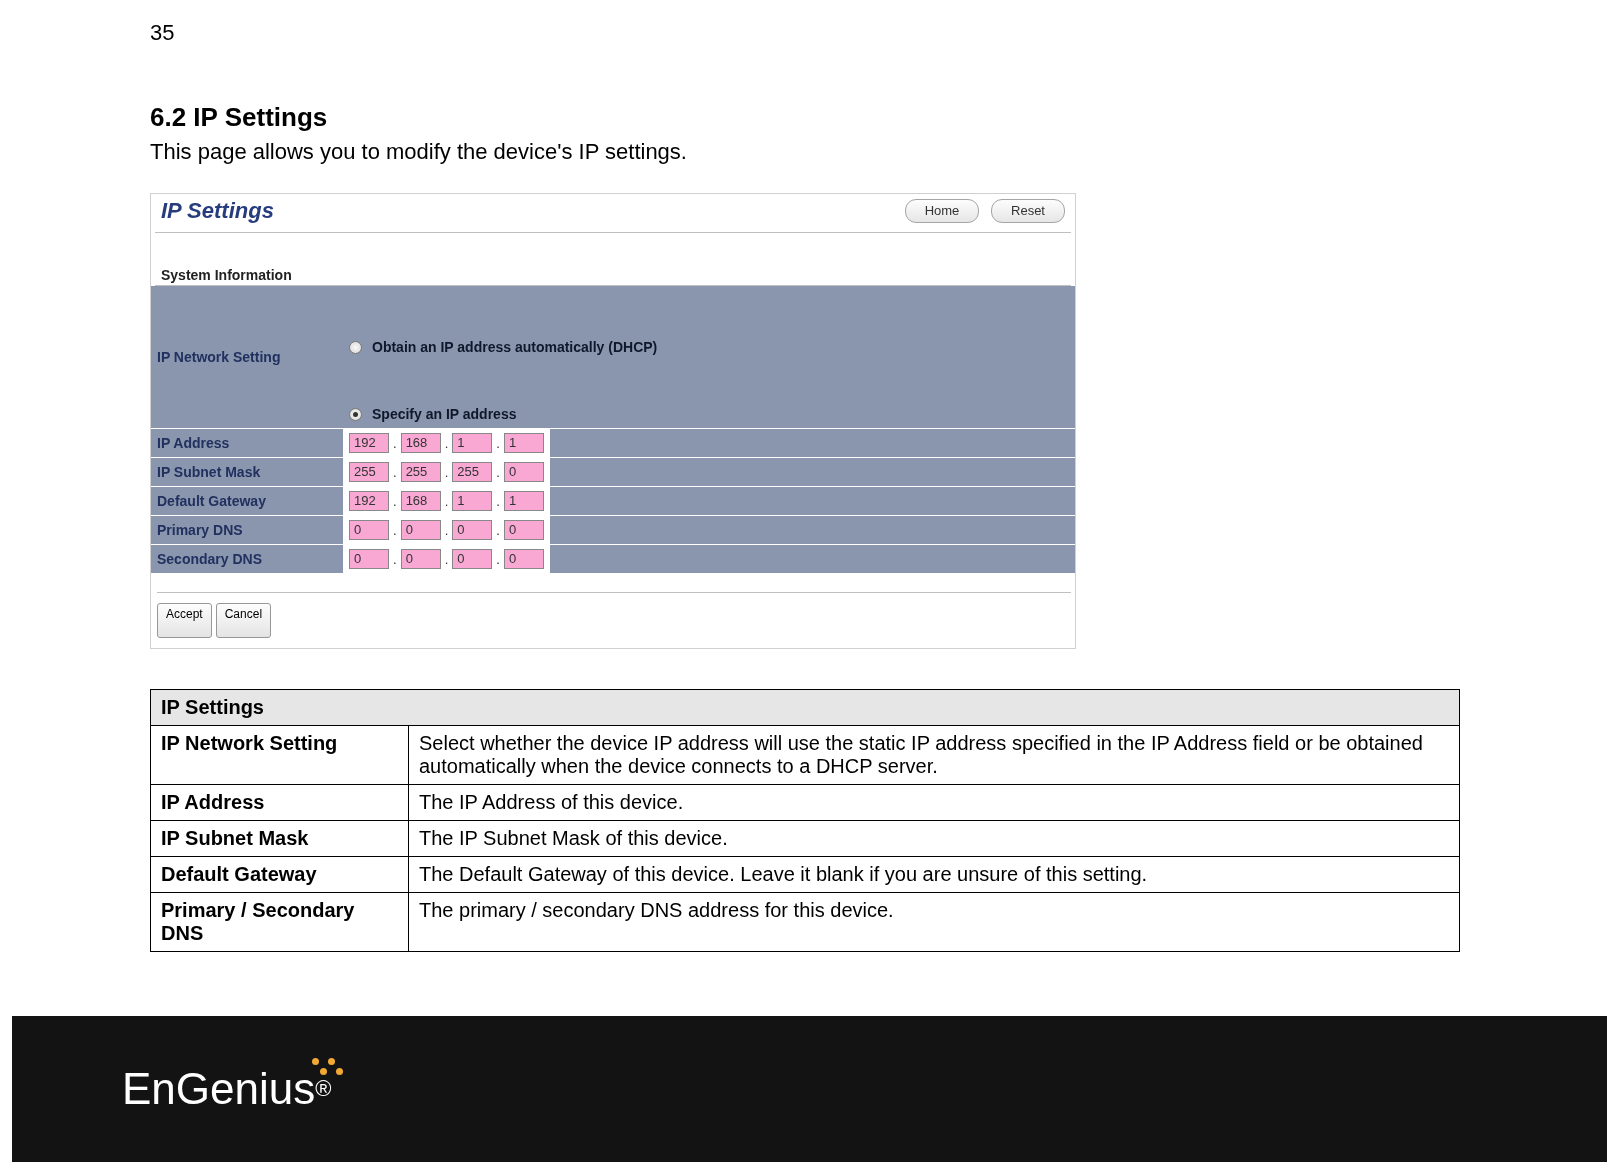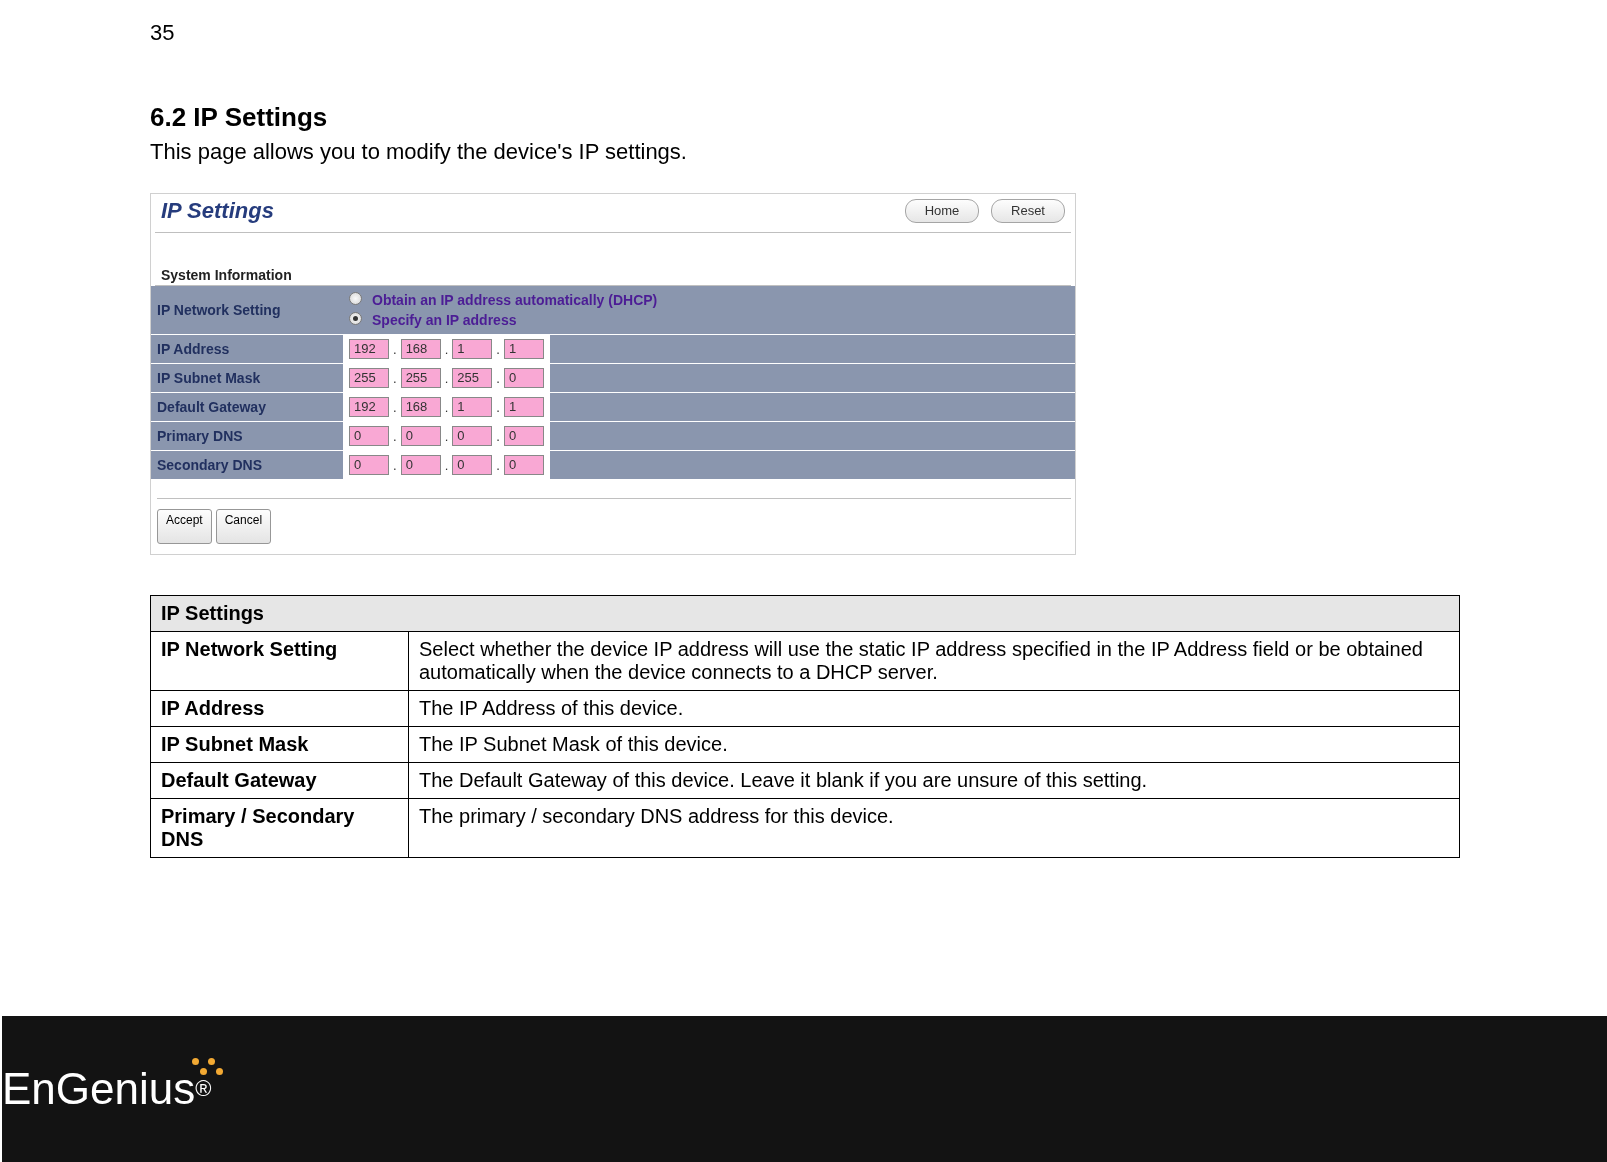--- a/index.html
+++ b/index.html
@@ -91,26 +91,27 @@
     color: #21305f;
     font-size: 14px;
     font-weight: bold;
   }
   .val-cell {
     background: #fff;
     width: 200px;
   }
   .radio-opt {
     display: flex;
-    align-items: flex-start;
+    align-items: center;
     gap: 10px;
     font-size: 14px;
     font-weight: bold;
-    color: #4c1d95;
+    color: #0f172a;
     padding: 2px 0;
+    margin-top: 47px;
   }
   .radio-dot {
     width: 13px;
     height: 13px;
     border-radius: 50%;
     border: 1px solid #777;
     background: radial-gradient(circle,#fafafa,#d4d4d4);
     display: inline-flex;
     align-items: center;
     justify-content: center;
@@ -166,25 +167,26 @@
   .desc-table .hdr {
     background: #e6e6e6;
     font-weight: bold;
   }
   .desc-table .k {
     font-weight: bold;
     width: 258px;
   }
   .footer-bar {
     position: absolute;
-    left: 2px; right: 0; bottom: 0;
+    left: 12px; right: 0; bottom: 0;
     height: 146px;
     background: #131313;
     display: flex;
     align-items: center;
+    padding-left: 110px;
   }
   .logo {
     display: flex;
     align-items: center;
     color: #fff;
     font-size: 44px;
     font-weight: 500;
     font-style: normal;
     gap: 0;
     position: relative;

